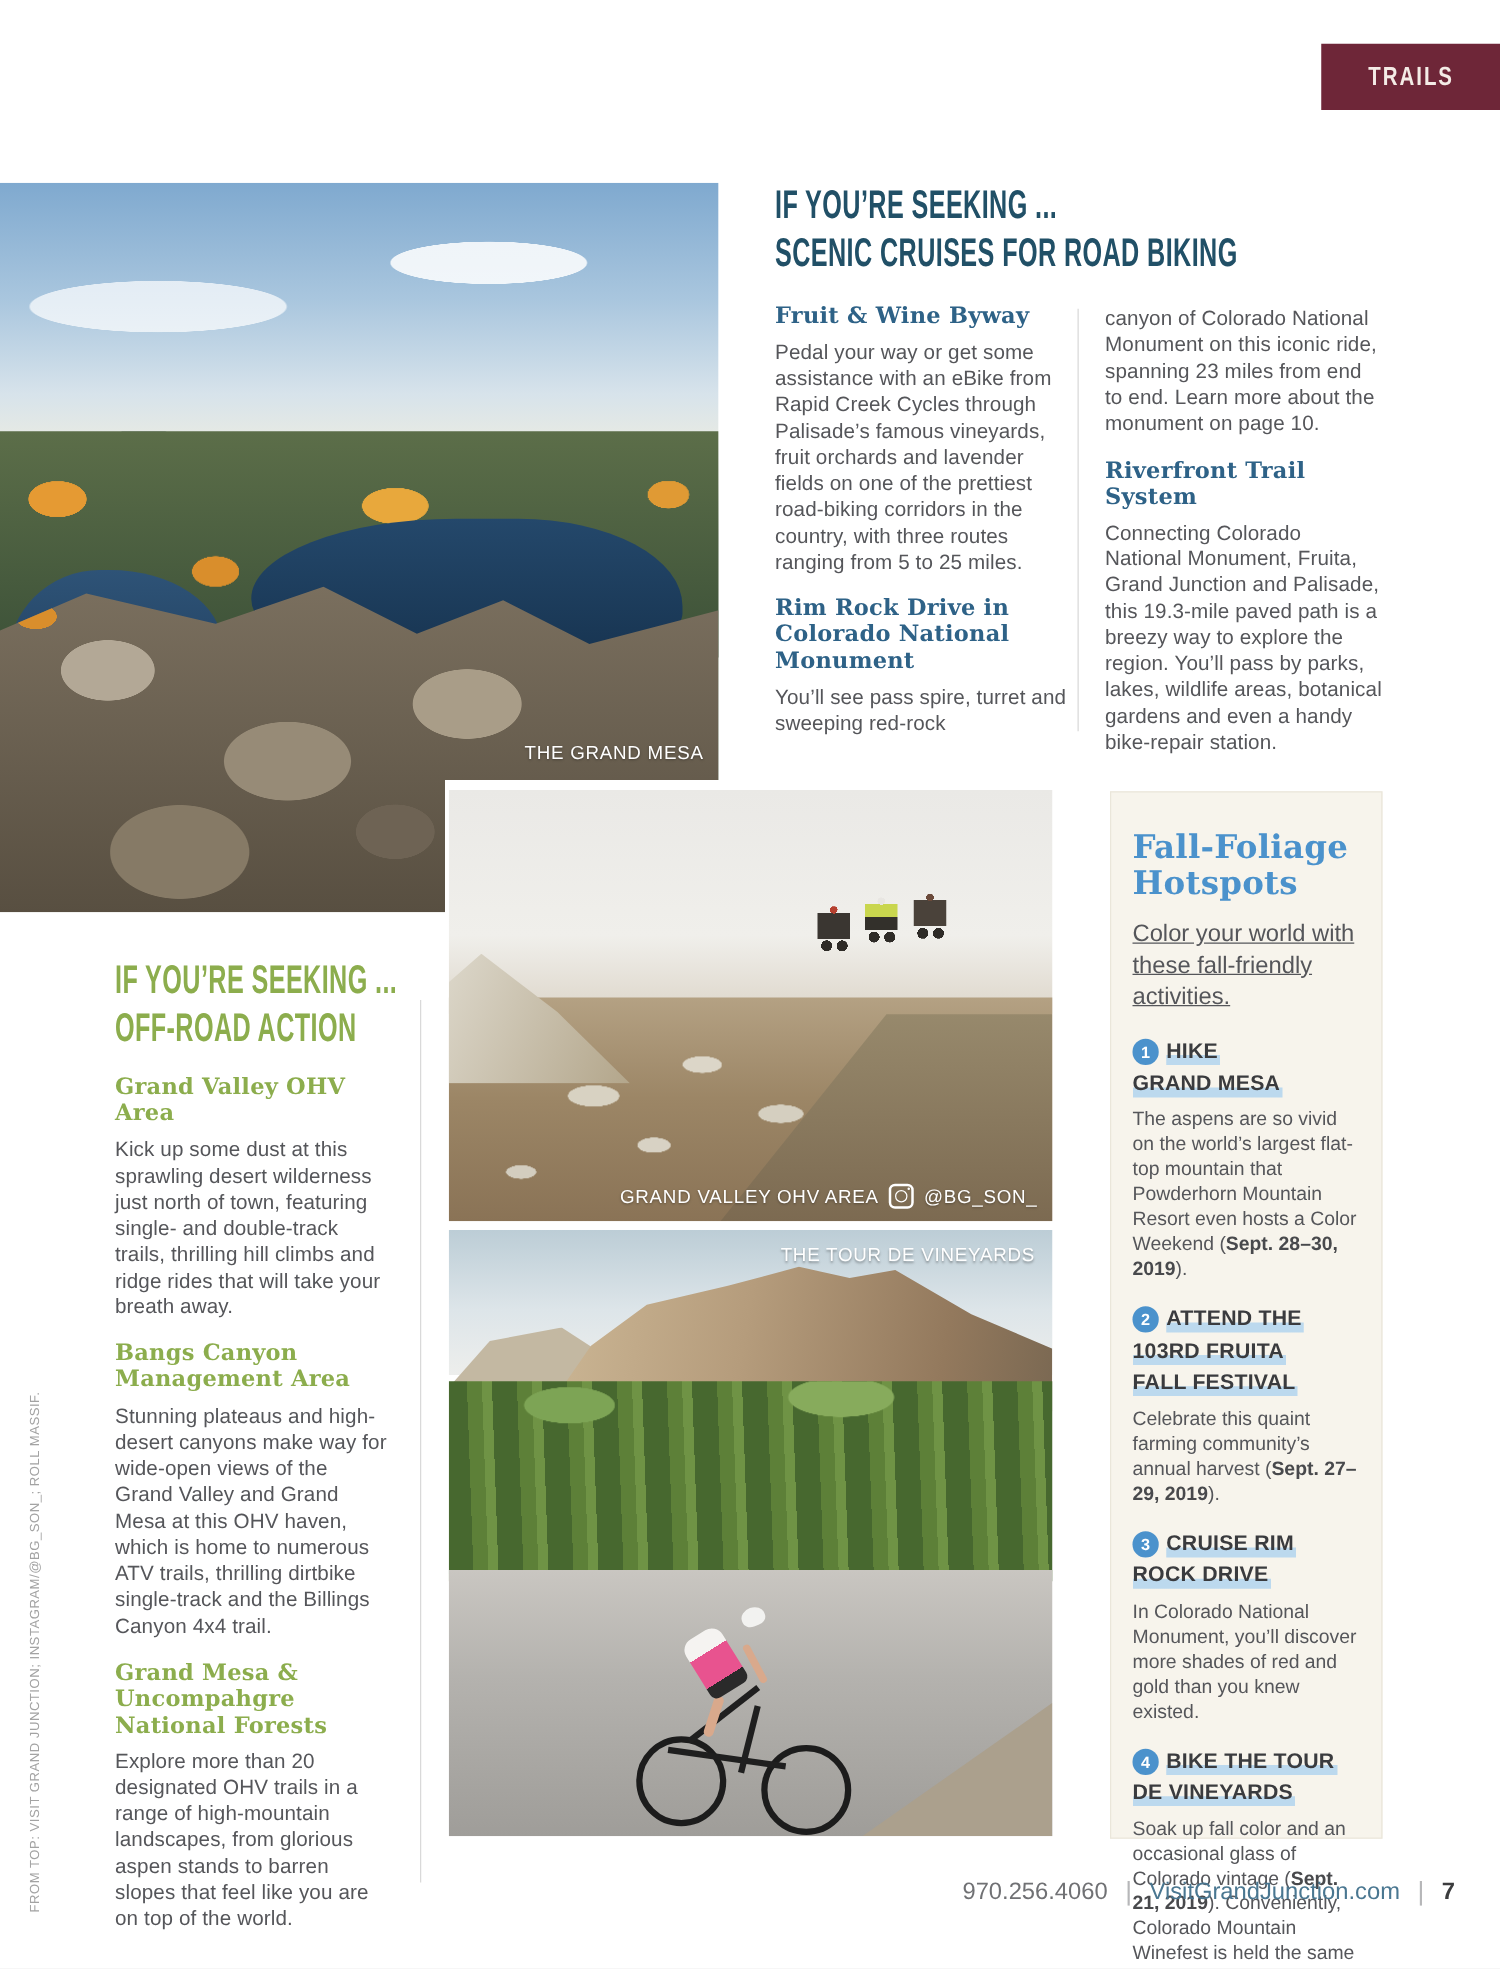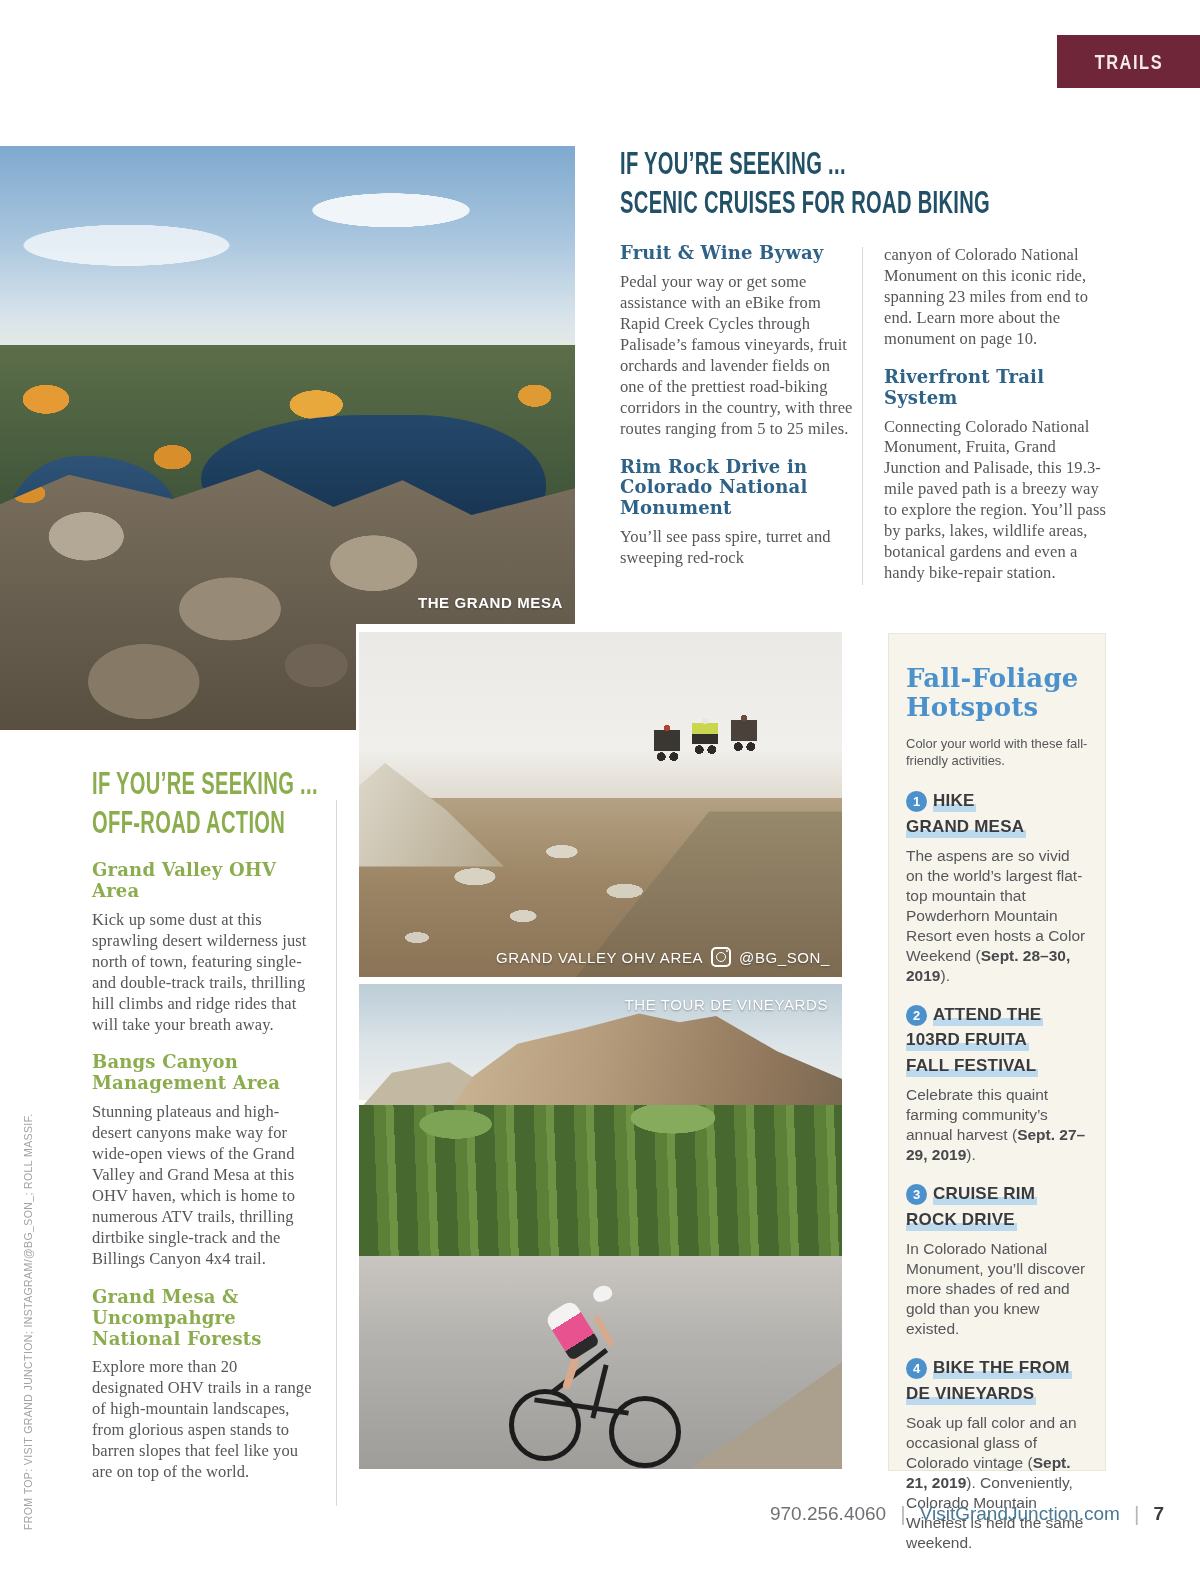--- a/index.html
+++ b/index.html
@@ -13,21 +13,21 @@
        transform:scaleX(.78);white-space:nowrap;}
 
   
   .kickline{font-weight:bold;font-size:32px;line-height:39px;letter-spacing:.5px;
        transform:scaleX(.63);transform-origin:left top;white-space:nowrap;}
   .rb-head{position:absolute;left:620px;top:144px;color:#215067;}
   .or-head{position:absolute;left:92px;top:764px;color:#8cad4d;}
 
   
   .col{position:absolute;color:#55565a;font-size:16.5px;line-height:1.27;letter-spacing:.1px;}
-  .col p{margin:0 0 17px 0;font-family:Liberation Serif, serif;}
+  .col p{margin:0 0 17px 0;}
   .serif-h{font-family:"DejaVu Serif",serif;font-weight:bold;font-size:18px;line-height:1.16;
        margin:0 0 8px 0;letter-spacing:.2px;}
   .blue-h{color:#2e6287;}
   .green-h{color:#8cad4d;}
   .mt{}
   .vrule{position:absolute;width:1px;background:#d9d9d9;}
 
   
   .photo{position:absolute;overflow:hidden;}
   .layer{position:absolute;}
@@ -57,21 +57,21 @@
   .gm-rocks{left:0;bottom:0;width:100%;height:46%;background:
       radial-gradient(62px 40px at 15% 28%,#b3a896 0 60%,transparent 61%),
       radial-gradient(84px 52px at 40% 55%,#978b77 0 60%,transparent 61%),
       radial-gradient(72px 46px at 65% 38%,#a99d88 0 60%,transparent 61%),
       radial-gradient(92px 62px at 25% 82%,#867a66 0 60%,transparent 61%),
       radial-gradient(52px 36px at 55% 76%,#6e6354 0 60%,transparent 61%),
       radial-gradient(42px 30px at 82% 68%,#95876f 0 60%,transparent 61%),
       radial-gradient(30px 18px at 5% 12%,#d98e2c 0 55%,transparent 56%),
       linear-gradient(180deg,#7b705f,#584f41);
       clip-path:polygon(0 16%,12% 5%,30% 14%,45% 3%,58% 17%,70% 7%,82% 20%,100% 10%,100% 100%,0 100%);}
-  .gm .caption{right:12px;top:448px;font-weight:bold;}
+  .gm .caption{right:12px;top:448px;}
 
   
   .ohv{left:359px;top:632px;width:483px;height:345px;}
   .ohv-sky{inset:0 0 auto 0;height:52%;background:linear-gradient(180deg,#eae9e6,#f0efeb 65%,#ddd6ca 100%);}
   .ohv-terrain{left:0;top:48%;width:100%;height:52%;background:
       radial-gradient(28px 12px at 10% 26%,#ded9cb 0 60%,transparent 61%),
       radial-gradient(34px 14px at 24% 44%,#d8d2c2 0 60%,transparent 61%),
       radial-gradient(26px 11px at 42% 30%,#dcd6c8 0 60%,transparent 61%),
       radial-gradient(30px 12px at 55% 52%,#d5cfc0 0 60%,transparent 61%),
       radial-gradient(22px 10px at 34% 66%,#d8d2c4 0 60%,transparent 61%),
@@ -126,21 +126,21 @@
       background:linear-gradient(180deg,#f5f3f1 0 30%,#e8538f 30% 78%,#2a2a2a 78% 100%);}
   .helmet{position:absolute;width:19px;height:15px;background:#f2f2f0;border-radius:50% 50% 40% 40%;transform:rotate(-20deg);}
   .leg{position:absolute;width:8px;height:34px;background:#d9a98c;border-radius:4px;}
   .vy .caption{top:12px;right:14px;}
 
   
   .foliage{position:absolute;left:888px;top:633px;width:218px;height:838px;background:#f7f4ec;
       border:1px solid #eae6da;box-sizing:border-box;padding:30px 16px 0 17px;}
   .fo-title{font-family:"DejaVu Serif",serif;font-weight:bold;font-size:26px;line-height:1.12;
       color:#4b92cc;margin:0 0 14px 0;letter-spacing:.2px;}
-  .fo-intro{font-size:13px;line-height:1.3;color:#55565a;margin:4px 0 18px 0;}
+  .fo-intro{font-size:19px;line-height:1.3;color:#55565a;margin:4px 0 18px 0;text-decoration:underline;}
   .fo-item-title{font-size:17px;font-weight:bold;color:#3a3b3e;line-height:1.5;
       letter-spacing:.2px;margin:16px 0 7px 0;}
   .hl{background:linear-gradient(#bcd9ee,#bcd9ee) no-repeat 0 100%/100% 8px;
       -webkit-box-decoration-break:clone;box-decoration-break:clone;
       white-space:pre-line;padding:0 2px 2px 0;}
   .num{display:inline-block;width:21px;height:21px;border-radius:50%;background:#4b92cc;
       color:#fff;font-weight:bold;font-size:13px;line-height:21px;text-align:center;
       margin-right:6px;letter-spacing:0;}
   .fo-body{font-size:15.5px;line-height:1.29;color:#55565a;margin:0;}
   .b{font-weight:bold;color:#48494c;}
@@ -257,21 +257,21 @@
       <p class="fo-body"><span>Celebrate this quaint farming community’s annual harvest (</span><span class="b">Sept. 27–29, 2019</span><span>).</span></p>
     </div>
 
     <div class="fo-item">
       <div class="fo-item-title"><span class="num">3</span><span class="hl">CRUISE RIM
 ROCK DRIVE</span></div>
       <p class="fo-body"><span>In Colorado National Monument, you’ll discover more shades of red and gold than you knew existed.</span><span class="b"></span><span></span></p>
     </div>
 
     <div class="fo-item">
-      <div class="fo-item-title"><span class="num">4</span><span class="hl">BIKE THE FROM
+      <div class="fo-item-title"><span class="num">4</span><span class="hl">BIKE THE TOUR
 DE VINEYARDS</span></div>
       <p class="fo-body"><span>Soak up fall color and an occasional glass of Colorado vintage (</span><span class="b">Sept. 21, 2019</span><span>). Conveniently, Colorado Mountain Winefest is held the same weekend.</span></p>
     </div>
   </aside>
 
   <div class="credit">FROM TOP: VISIT GRAND JUNCTION; INSTAGRAM/@BG_SON_; ROLL MASSIF.</div>
 
   <div class="footer">
     <span class="phone">970.256.4060</span>
     <span class="sep">|</span>

